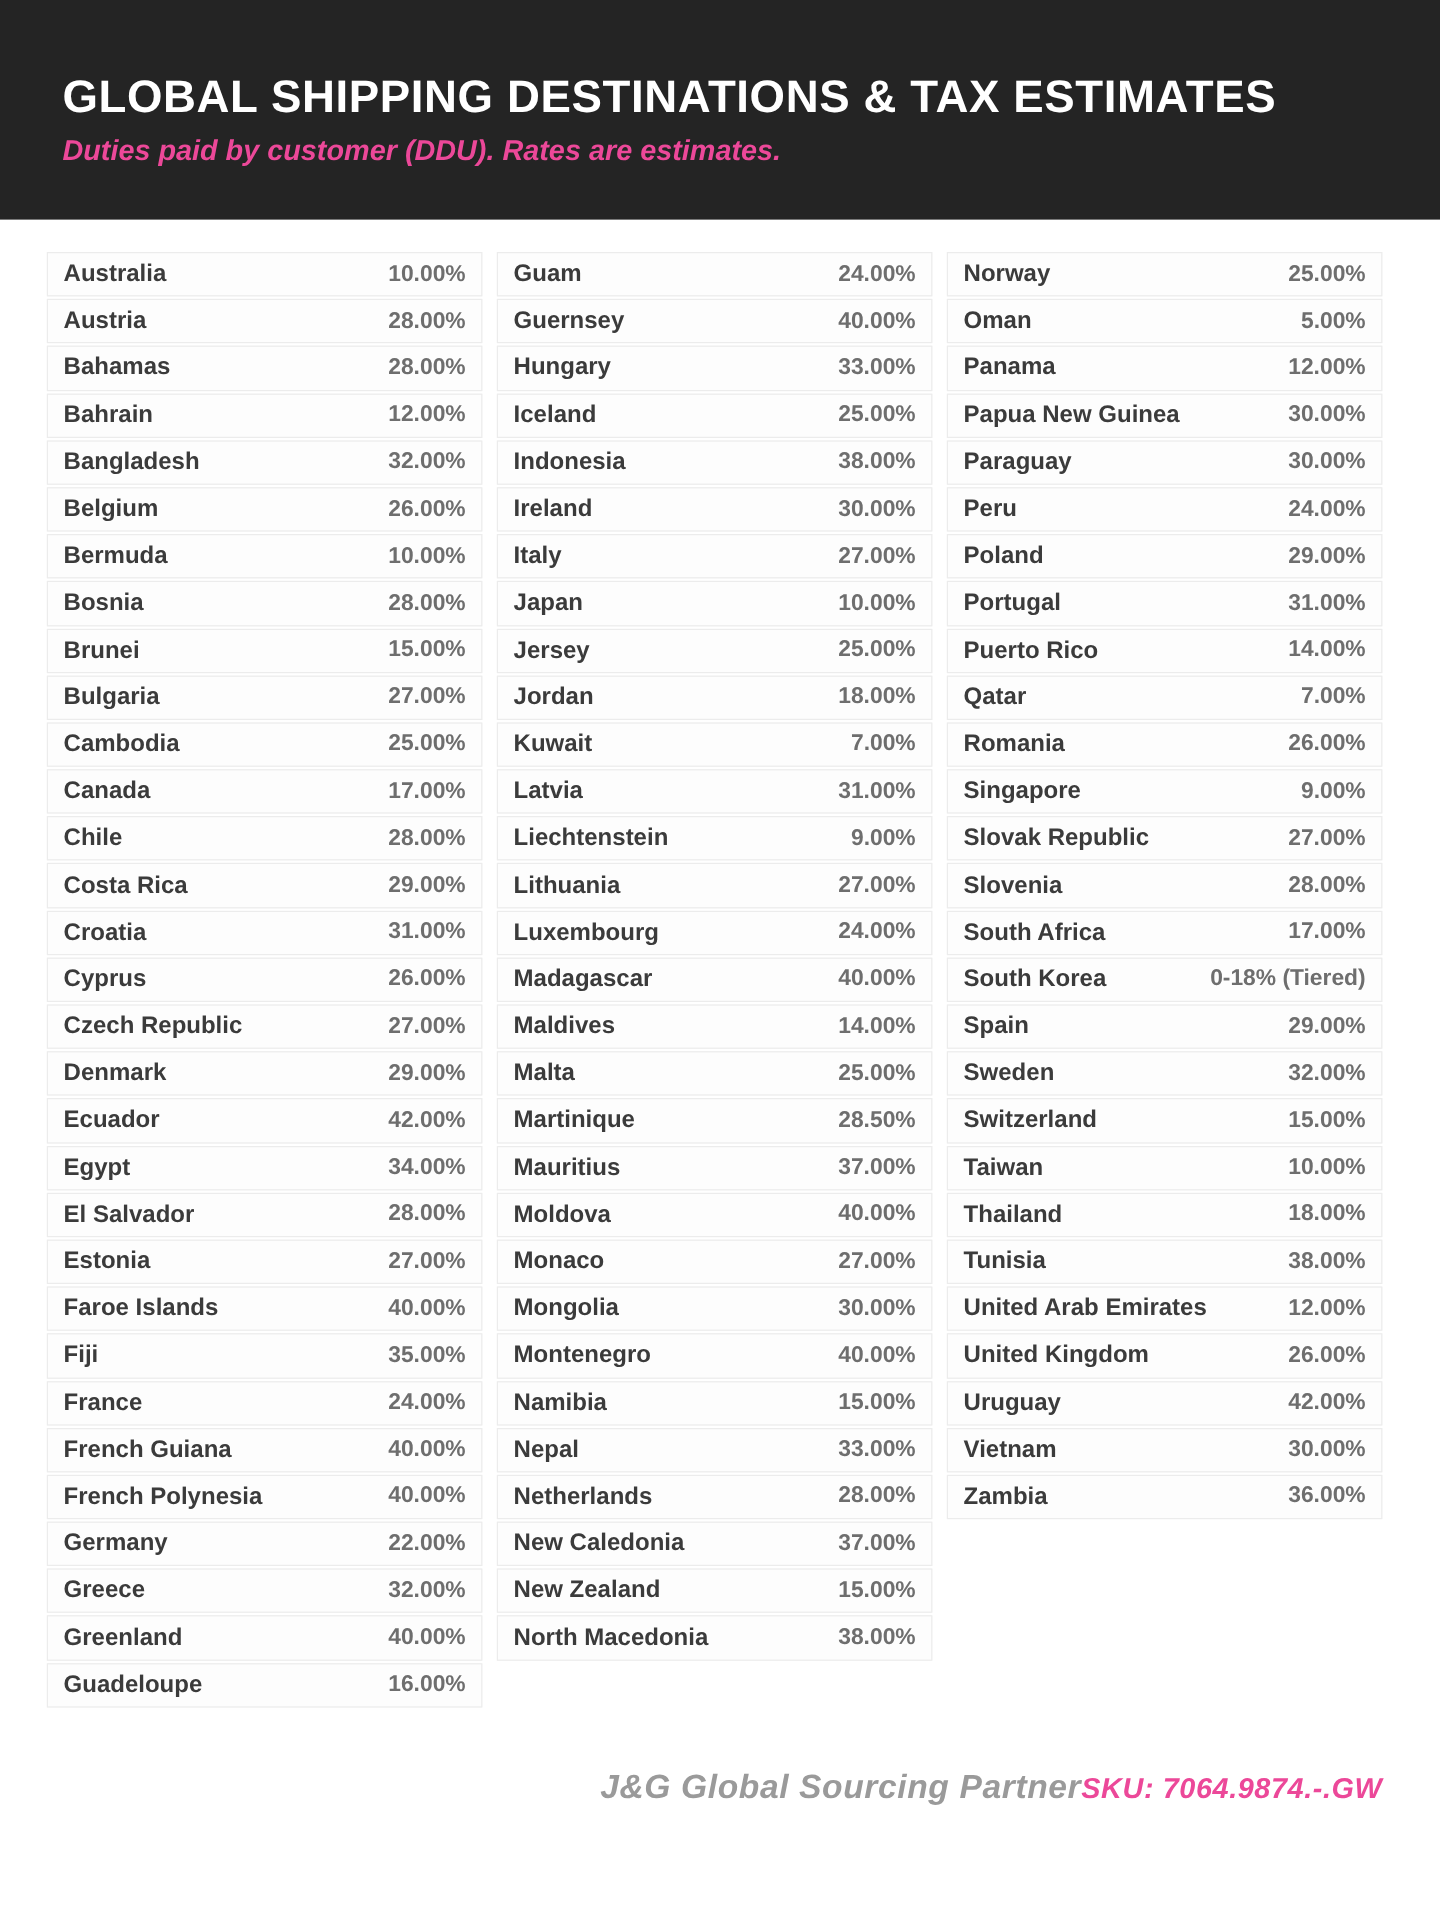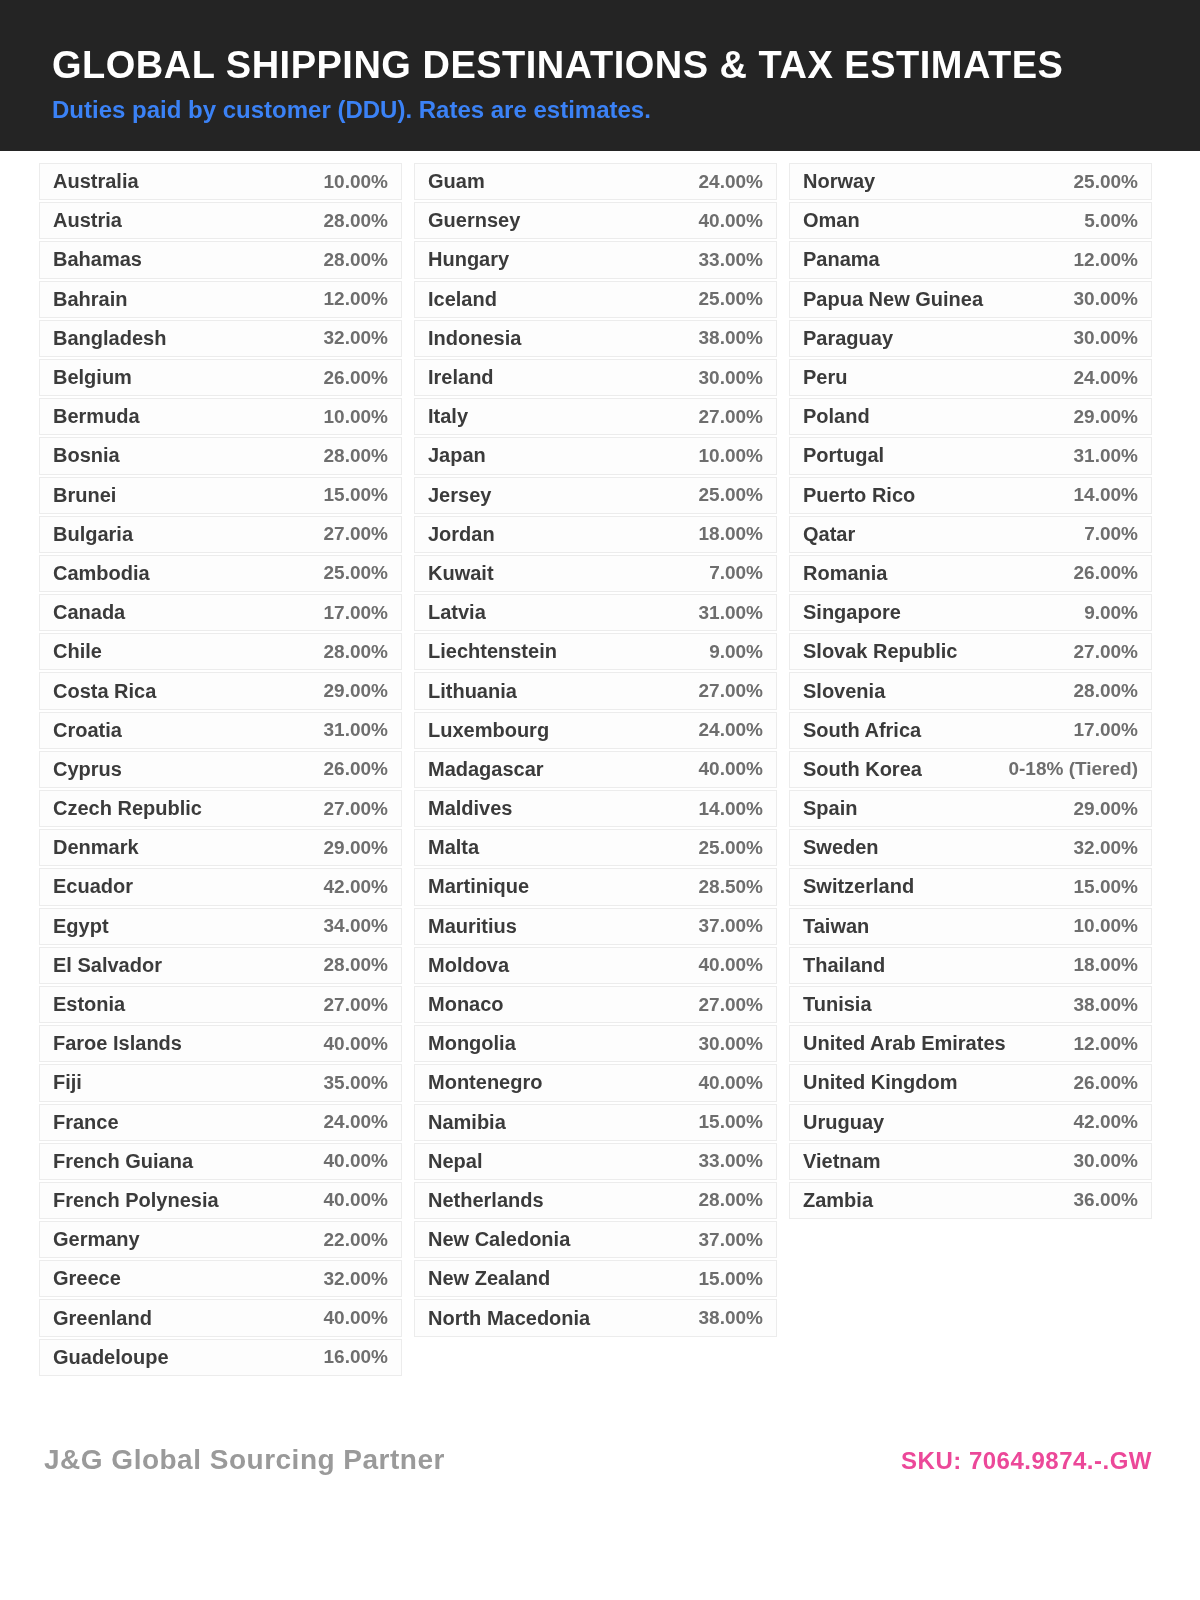--- a/index.html
+++ b/index.html
@@ -11,48 +11,49 @@
   body {
     width: 1200px;
     height: 1600px;
     overflow: hidden;
     position: relative;
   }
   
   .header {
     box-sizing: border-box;
     width: 1200px;
-    height: 151px;
+    height: 183px;
     background: #242424;
     padding: 16px 52px 0 52px;
     display: flex;
     flex-direction: column;
     justify-content: center;
   }
   .header h1 {
     margin: 0;
     color: #ffffff;
     font-size: 38px;
     font-weight: bold;
     letter-spacing: 0.5px;
     white-space: nowrap;
   }
   .header .subtitle {
     margin: 9px 0 0 0;
-    color: #3b82f6;
+    color: #ec4899;
     font-size: 24px;
     font-weight: bold;
+    font-style: italic;
   }
   
   .table {
     display: grid;
     grid-template-columns: repeat(3, 1fr);
     column-gap: 12px;
     align-items: start;
-    padding: 12px 48px 0 39px;
+    padding: 27px 48px 0 39px;
   }
   .col { min-width: 0; }
   .row {
     box-sizing: border-box;
     height: 37.2px;
     margin-bottom: 2px;
     background: #fdfdfd;
     border: 1px solid #ececec;
     display: flex;
     justify-content: space-between;
@@ -67,25 +68,26 @@
   }
   .rate {
     font-size: 19px;
     font-weight: bold;
     color: #6e6e6e;
     white-space: nowrap;
     margin-left: 8px;
   }
   
   .footer {
-    margin-top: 66px;
+    margin-top: 48px;
     padding: 0 48px 0 44px;
     display: flex;
-    justify-content: space-between;
+    justify-content: flex-end;
     align-items: baseline;
+    font-style: italic;
   }
   .brand {
     font-size: 28px;
     font-weight: bold;
     color: #9a9a9a;
     letter-spacing: 0.5px;
   }
   .sku {
     font-size: 24px;
     font-weight: bold;

